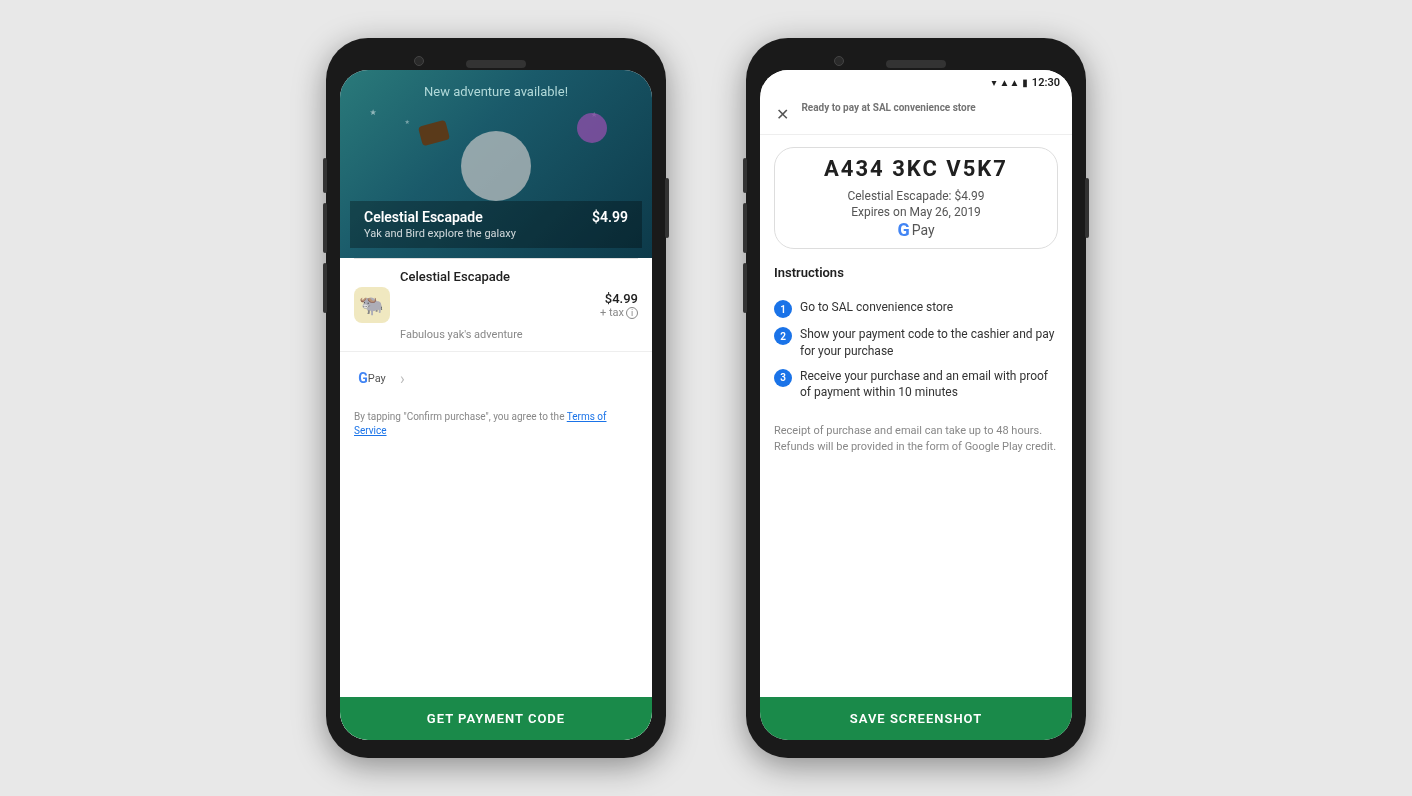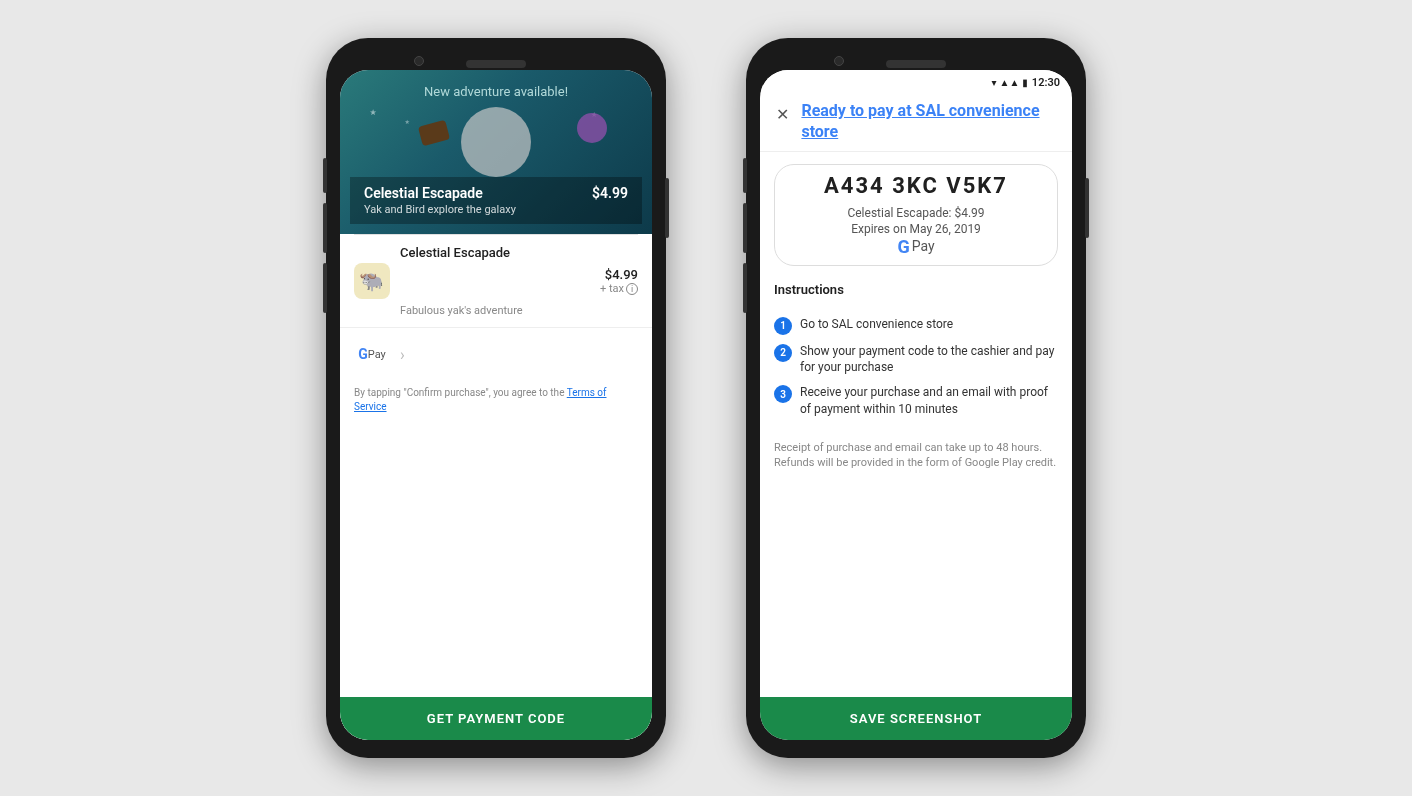--- a/index.html
+++ b/index.html
@@ -93,21 +93,21 @@
       top: 225px;
       width: 4px;
       height: 50px;
       background: #333;
       border-radius: 2px;
     }
 
     
     .hero-banner {
       width: 100%;
-      height: 164px;
+      height: 188px;
       background: linear-gradient(135deg, #2a7a7a 0%, #1a5a6a 40%, #0d3a4a 100%);
       position: relative;
       overflow: hidden;
       display: flex;
       flex-direction: column;
       align-items: center;
       justify-content: flex-start;
       padding: 10px;
     }
     .hero-title {
@@ -328,25 +328,24 @@
     }
     .close-btn {
       color: #555;
       font-size: 16px;
       cursor: pointer;
       padding: 2px;
       flex-shrink: 0;
       margin-top: 2px;
     }
     .ready-title {
-      font-size: 16px;
+      font-size: 10px;
       font-weight: 700;
-      color: #3b82f6;
+      color: #737373;
       line-height: 1.3;
-      text-decoration: underline;
     }
 
     .payment-code-box {
       margin: 12px 14px;
       border: 1px solid #ddd;
       border-radius: 20px;
       padding: 8px;
       text-align: center;
     }
     .payment-code {

